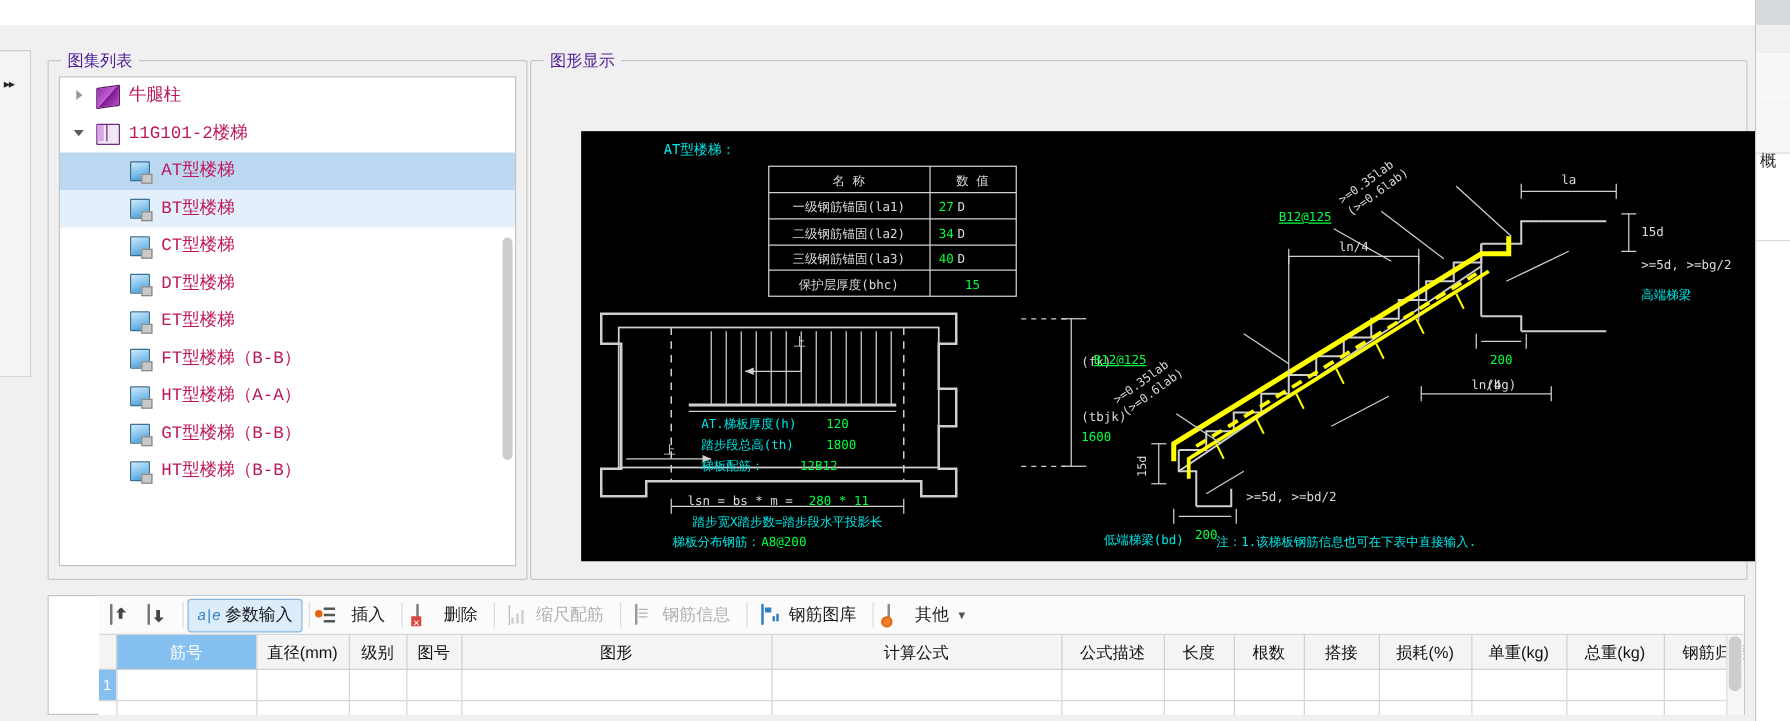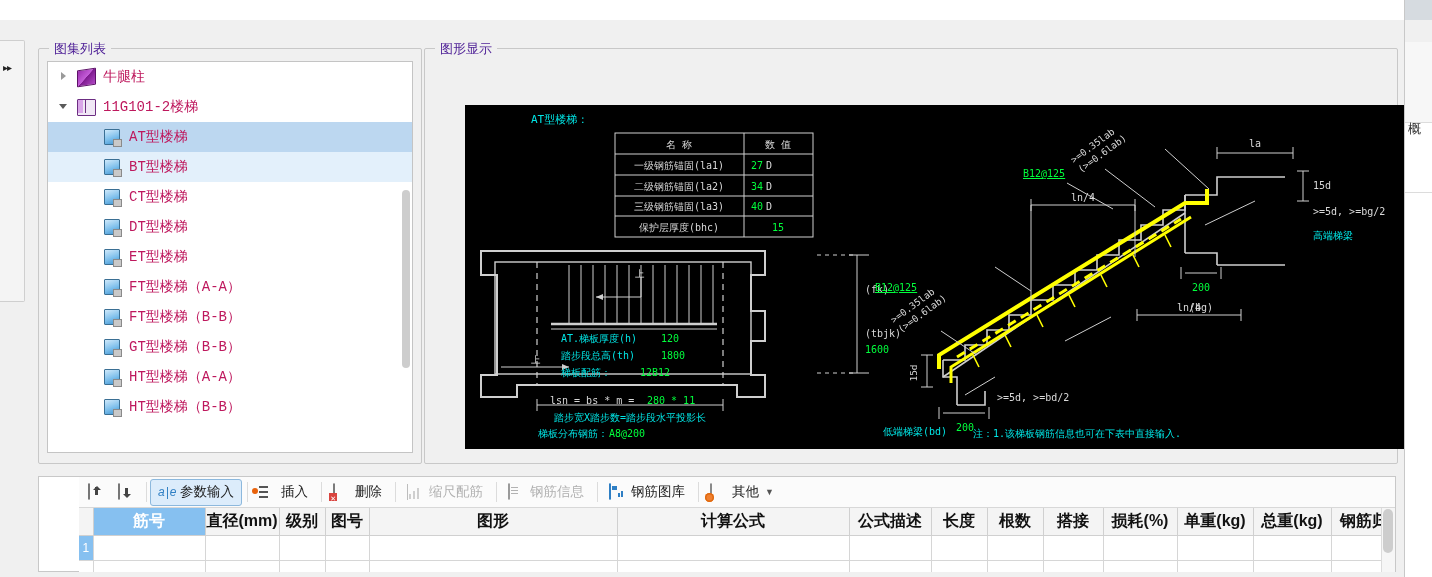--- a/index.html
+++ b/index.html
@@ -93,21 +93,21 @@
   .g-lib{width:16px;height:13px;border:1.5px solid #2f7fc4;background:#eaf4fd;position:relative;border-radius:1px;}
   .g-lib i{position:absolute;bottom:2px;width:2px;background:#2f7fc4;}
   .g-lib b{position:absolute;left:1.5px;top:1.5px;width:5px;height:4px;background:#2f7fc4;}
   .g-other{width:13px;height:15px;border:1px solid #8a8a8a;background:#fff;position:relative;border-radius:1px;}
   .g-other::after{content:"";position:absolute;right:-3px;bottom:-3px;width:9px;height:9px;border-radius:50%;
       background:#f08030;box-shadow:0 0 0 1.5px #e06a10 inset;}
 
   
   .grid{position:relative;width:100%;height:64px;overflow:hidden;}
   table.g{border-collapse:collapse;table-layout:fixed;width:1404px;}
-  table.g th{background:#f4f4f4;border:1px solid #d0d0d0;border-top:none;font-weight:bold;font-size:16px;
+  table.g th{background:#f4f4f4;border:1px solid #d0d0d0;border-top:none;font-weight:normal;font-size:13px;
       height:27px;color:#111;text-align:center;padding:0;}
   table.g th.rowhdr{background:#f4f4f4;width:14px;border-left:none;}
   table.g th.sel{background:#86c0f0;color:#fff;}
   table.g td{border:1px solid #d6d6d6;height:24px;padding:0;background:#fff;}
   table.g td.rowhdr{background:#86c0f0;color:#fff;font-size:12px;text-align:center;border-left:none;}
   .grid-sb{position:absolute;right:0;top:0;width:13px;height:64px;background:#f6f6f6;border-left:1px solid #dcdcdc;}
   .grid-sb .thumb{position:absolute;left:1px;top:1px;width:10px;height:44px;background:#cdcdcd;border-radius:5px;}
 
   
   .right-edge{position:absolute;left:1404px;top:0;width:28px;height:577px;background:#ffffff;border-left:1px solid #c8c8c8;}
@@ -175,39 +175,33 @@
           <div class="tree-node child">
             <span class="ico">
               <span class="pg"></span>
             </span>
             <span class="lbl">ET型楼梯</span>
           </div>
           <div class="tree-node child">
             <span class="ico">
               <span class="pg"></span>
             </span>
-            <span class="lbl">FT型楼梯（A-A）</span>
-          </div>
-          <div class="tree-node child">
-            <span class="ico">
-              <span class="pg"></span>
-            </span>
             <span class="lbl">FT型楼梯（B-B）</span>
           </div>
           <div class="tree-node child">
             <span class="ico">
               <span class="pg"></span>
             </span>
+            <span class="lbl">HT型楼梯（A-A）</span>
+          </div>
+          <div class="tree-node child">
+            <span class="ico">
+              <span class="pg"></span>
+            </span>
             <span class="lbl">GT型楼梯（B-B）</span>
-          </div>
-          <div class="tree-node child">
-            <span class="ico">
-              <span class="pg"></span>
-            </span>
-            <span class="lbl">HT型楼梯（A-A）</span>
           </div>
           <div class="tree-node child">
             <span class="ico">
               <span class="pg"></span>
             </span>
             <span class="lbl">HT型楼梯（B-B）</span>
           </div>
         </div>
       <div class="tree-sb"></div>
     </div>

